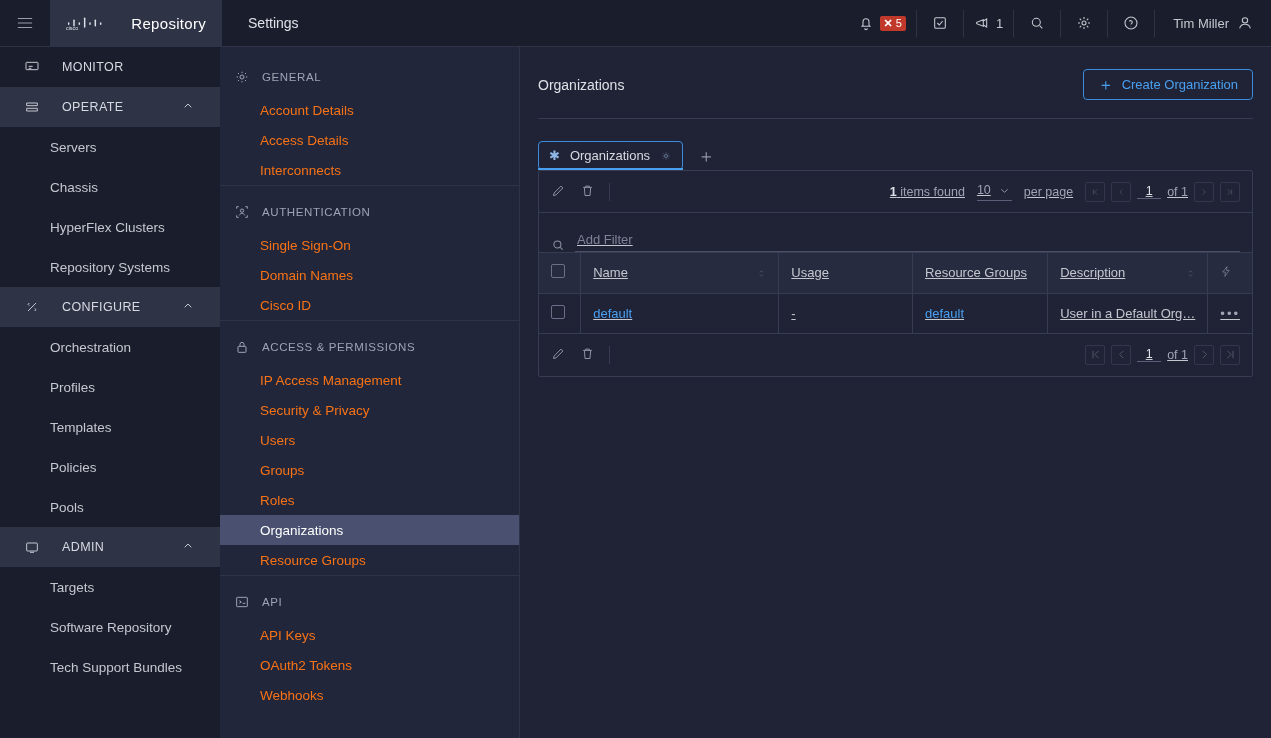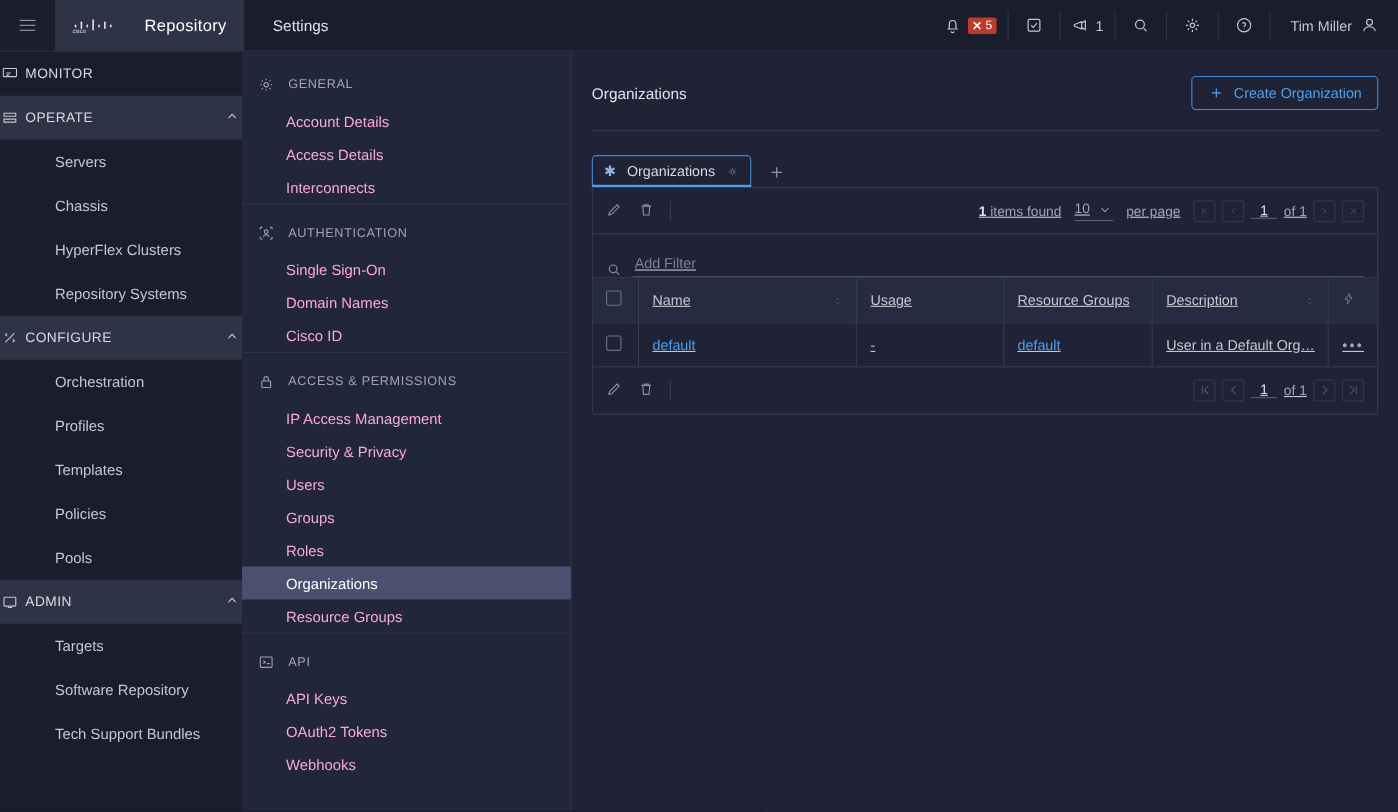--- a/index.html
+++ b/index.html
@@ -21,32 +21,32 @@
   .top-icon.wide { width:auto; padding:0 10px; gap:6px; color:#c5c7cf; display:flex; align-items:center;}
   .alarm-badge { background:#c0392b; color:#fff; font-size:11px; padding:1px 4px; border-radius:2px; display:flex; align-items:center; gap:3px;}
   .alarm-badge span.x { font-weight:bold;}
   .user-box { display:flex; align-items:center; gap:8px; padding:0 18px; cursor:pointer;}
 
   
   .body { flex:1 1 auto; display:flex; overflow:hidden;}
 
   
   .nav1 { width:220px; background:#1a1e2c; flex:0 0 auto; overflow-y:auto;}
-  .nav1 .nav-item { display:flex; align-items:center; height:40px; padding:0 1px; gap:6px; cursor:pointer; text-transform:uppercase; font-size:12.5px; letter-spacing:0.4px; color:#d8dae2;}
+  .nav1 .nav-item { display:flex; align-items:center; height:40px; padding:0 24px; gap:22px; cursor:pointer; text-transform:uppercase; font-size:12.5px; letter-spacing:0.4px; color:#d8dae2;}
   .nav1 .nav-item.exp { background:#2e3346;}
   .nav1 .nav-item .chev { margin-left:auto;}
   .nav1 .sub-item { display:flex; align-items:center; height:40px; padding-left:50px; cursor:pointer; font-size:13.5px; color:#c5c7cf;}
   .nav1 .nav-item svg, .nav1 .chev svg { width:16px; height:16px; stroke:#c5c7cf; fill:none; stroke-width:1.5;}
 
   
   .nav2 { width:300px; background:#21263a; flex:0 0 auto; overflow-y:auto; border-right:1px solid #2e3346;}
   .nav2 .group-head { display:flex; align-items:center; gap:12px; padding:18px 14px 10px; font-size:11.5px; letter-spacing:0.6px; color:#9fa3b3; text-transform:uppercase; border-top:1px solid #2e3346;}
   .nav2 .group-head:first-child{ border-top:none; padding-top:22px;}
   .nav2 .group-head svg { width:16px; height:16px; stroke:#9fa3b3; fill:none; stroke-width:1.5;}
-  .nav2 .s-item { height:30px; display:flex; align-items:center; padding-left:40px; font-size:13.5px; color:#f9a8d4; cursor:pointer;}
+  .nav2 .s-item { height:30px; display:flex; align-items:center; padding-left:40px; font-size:13.5px; color:#f97316; cursor:pointer;}
   .nav2 .s-item.active { background:#4a5170; color:#fff;}
 
   
   .main { flex:1 1 auto; background:#1f2335; overflow-y:auto; padding:22px 18px 30px;}
   .main-header{ display:flex; align-items:center; justify-content:space-between; padding-bottom:18px; border-bottom:1px solid #363c52;}
   .main-header h2{ font-size:14px; font-weight:500; color:#dfe1e8;}
   .btn-create{ border:1px solid #3a8bdc; color:#49a0f1; background:transparent; padding:7px 14px; border-radius:4px; display:flex; align-items:center; gap:8px; cursor:pointer; font-size:13px;}
   .btn-create span.plus{ font-size:16px; line-height:0;}
 
   .tabs-row{ display:flex; align-items:center; margin-top:22px; gap:10px;}

